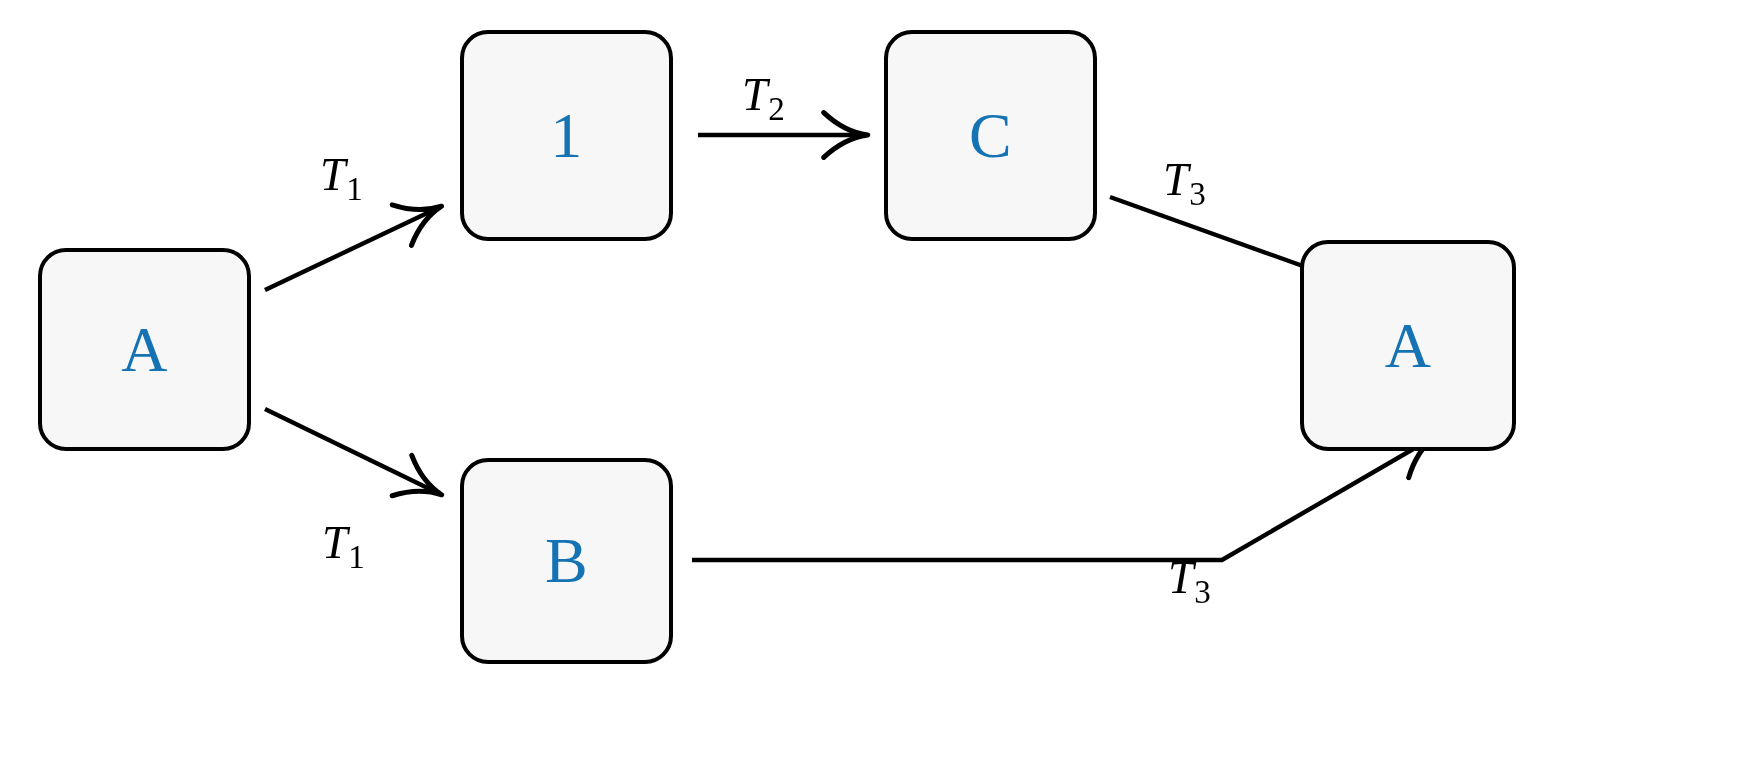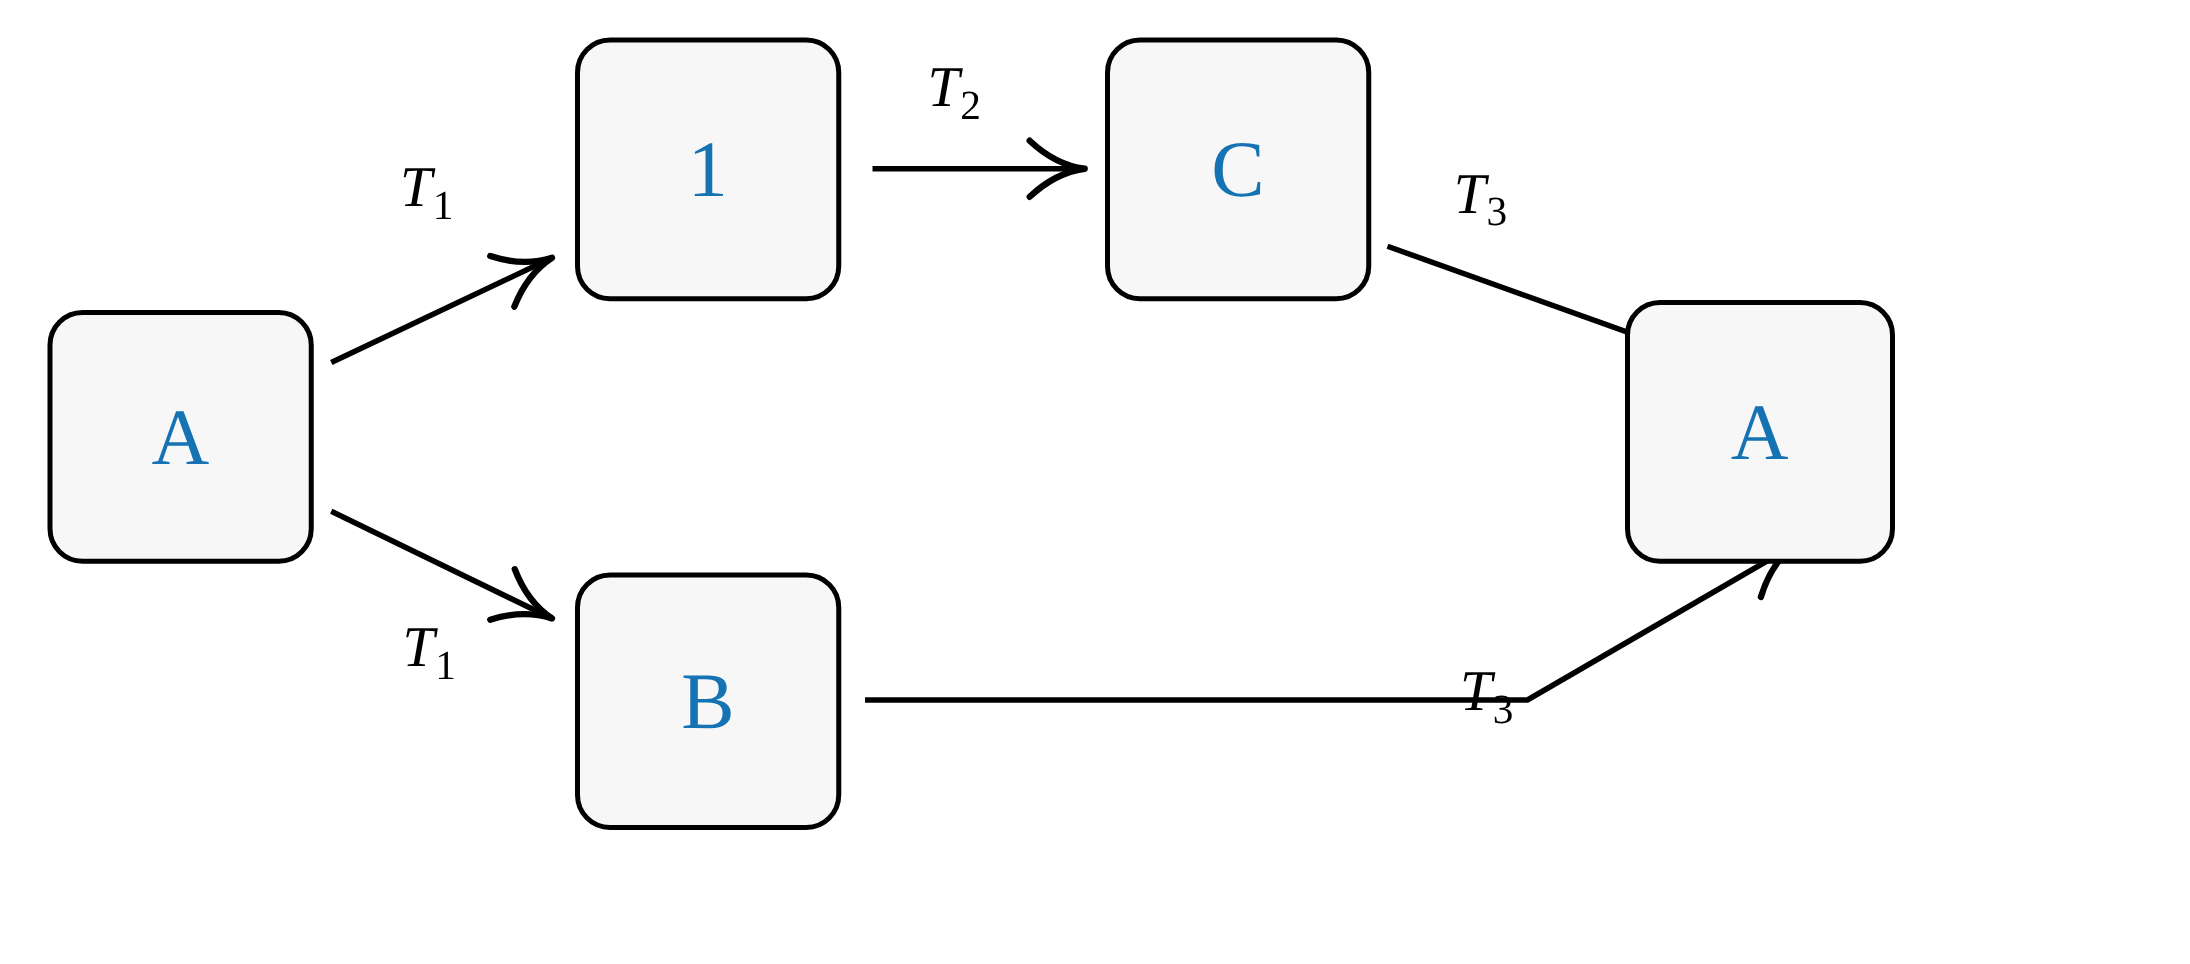--- a/index.html
+++ b/index.html
@@ -50,20 +50,21 @@
   .edge-label {
     position: absolute;
     font-family: "Liberation Serif", "DejaVu Serif", serif;
     font-style: italic;
     font-size: 46px;
     line-height: 1;
     color: #000000;
     white-space: nowrap;
     -webkit-user-select: none;
     user-select: none;
+    margin-top: 25px;
   }
   .edge-label .sub {
     font-size: 0.72em;
     font-style: normal;
     position: relative;
     top: 0.30em;
     left: 0.02em;
     letter-spacing: 0;
   }
 </style>

